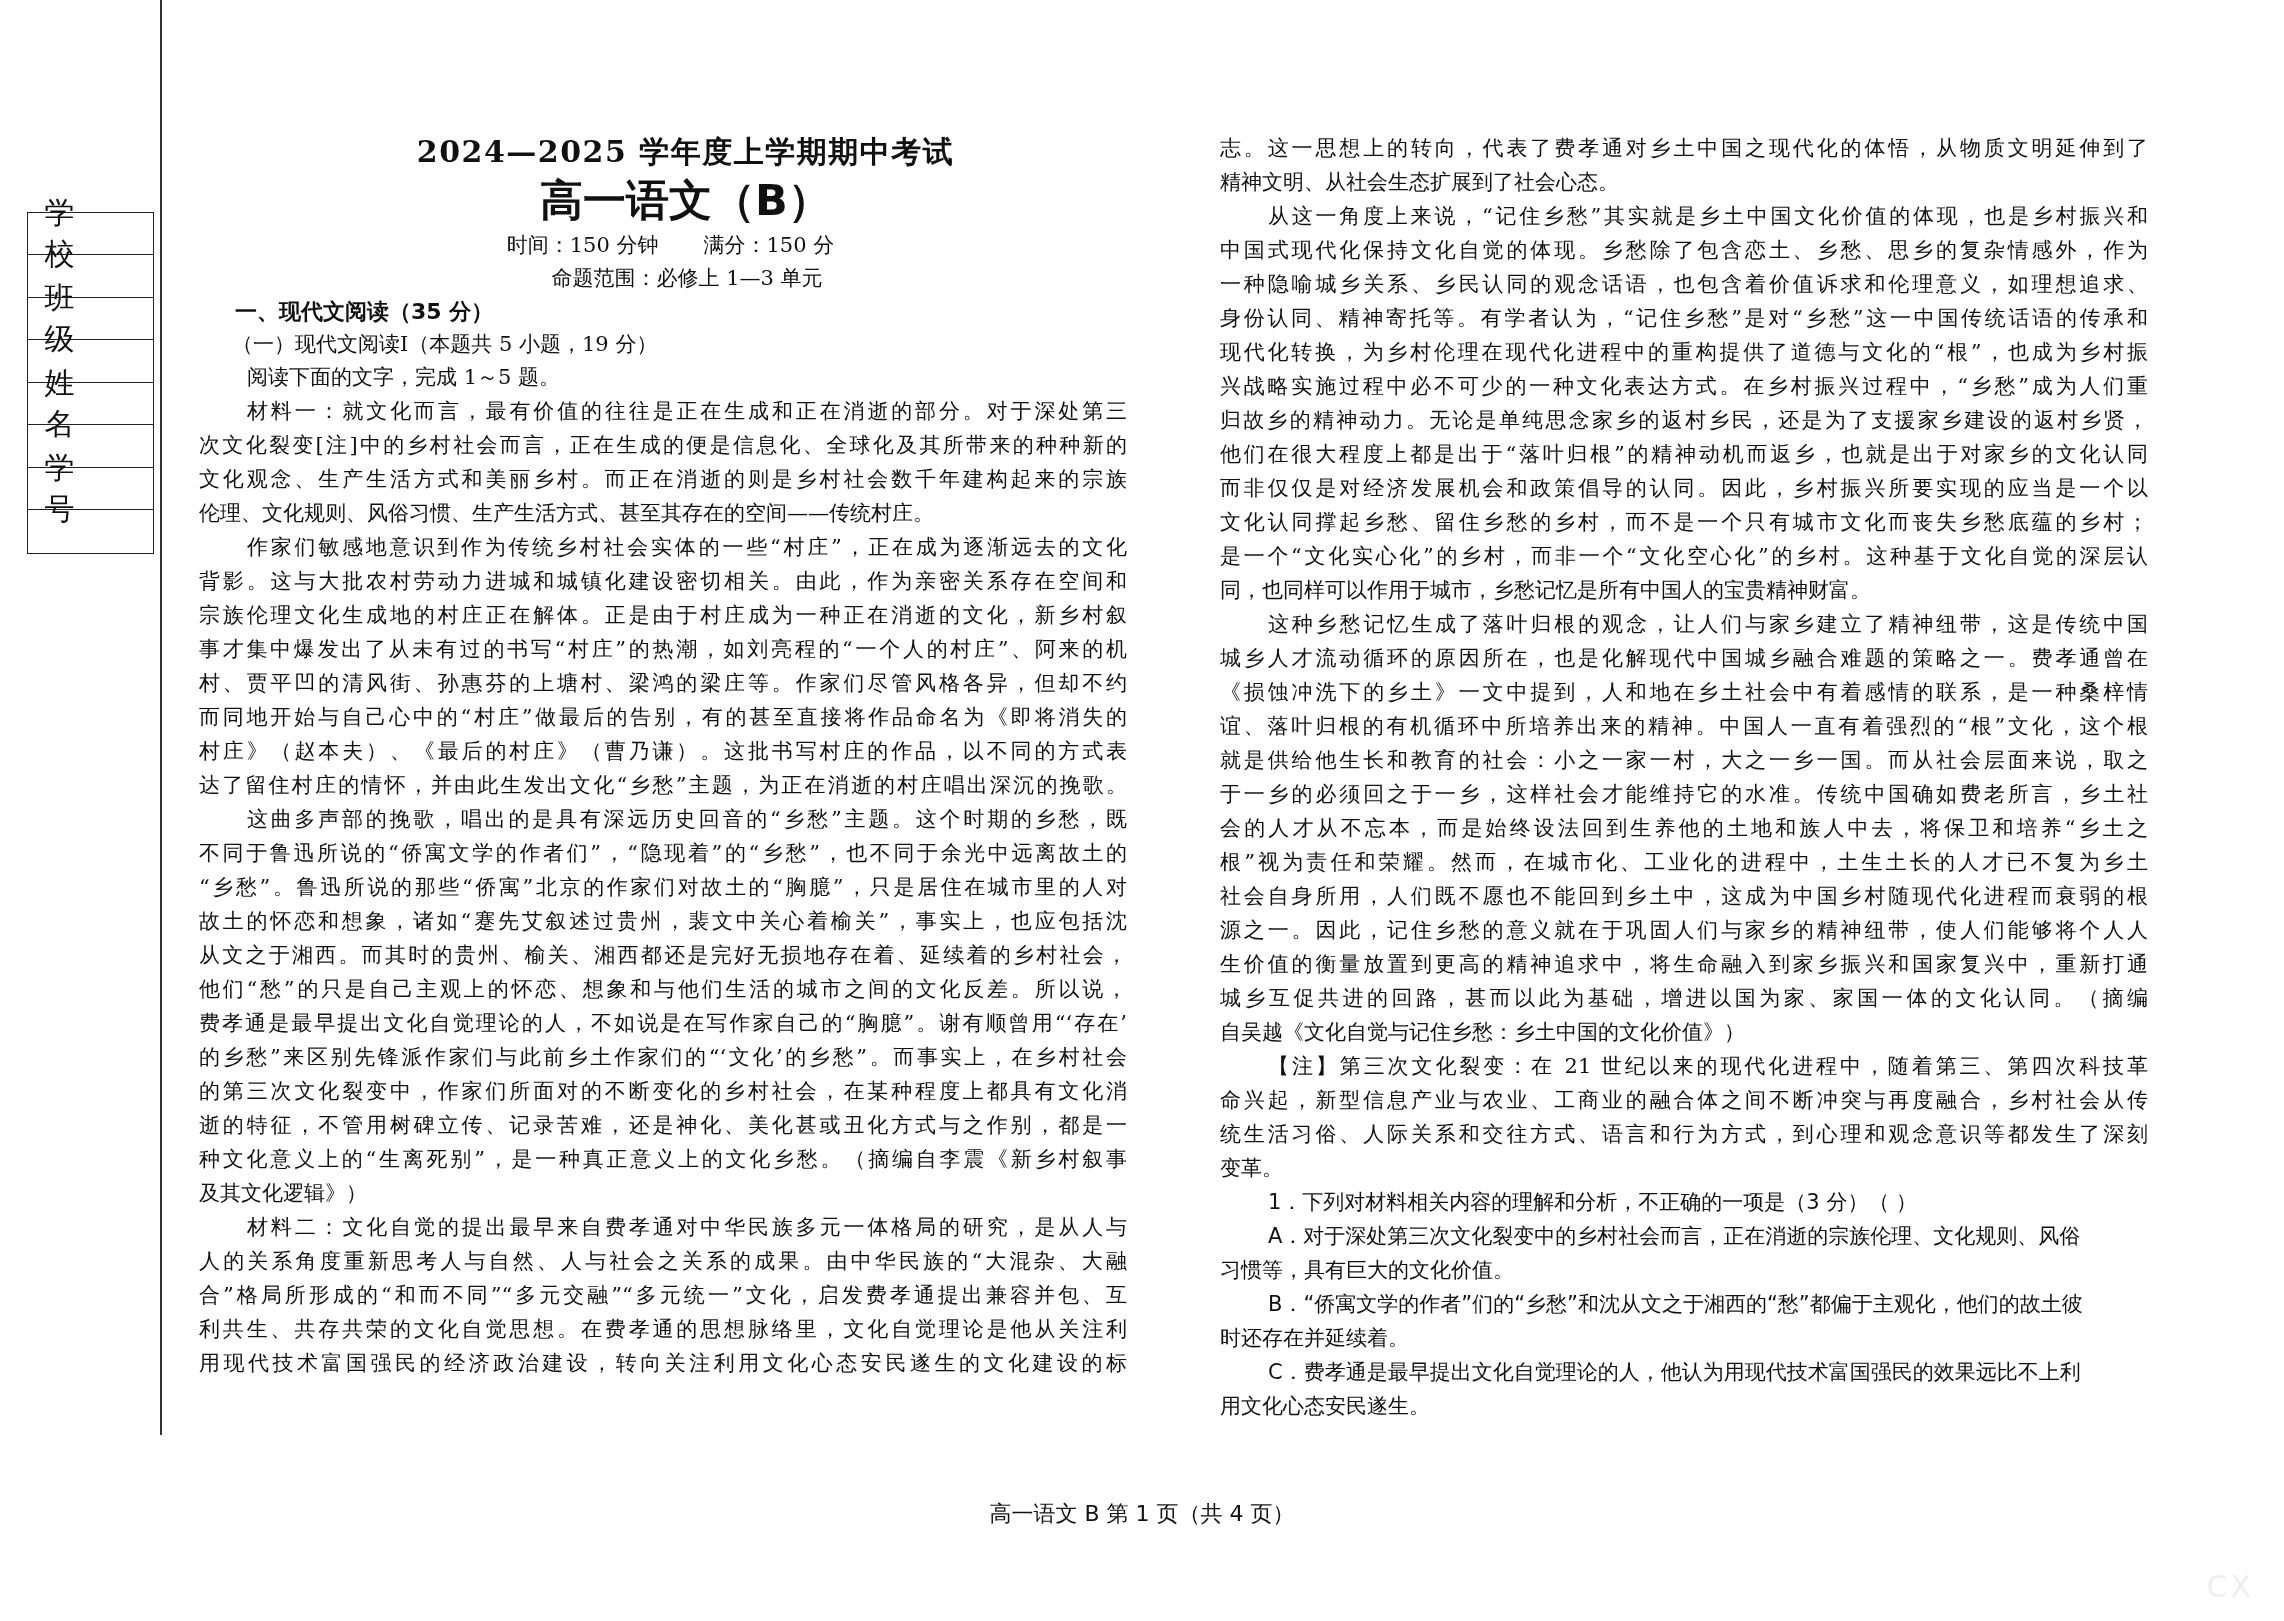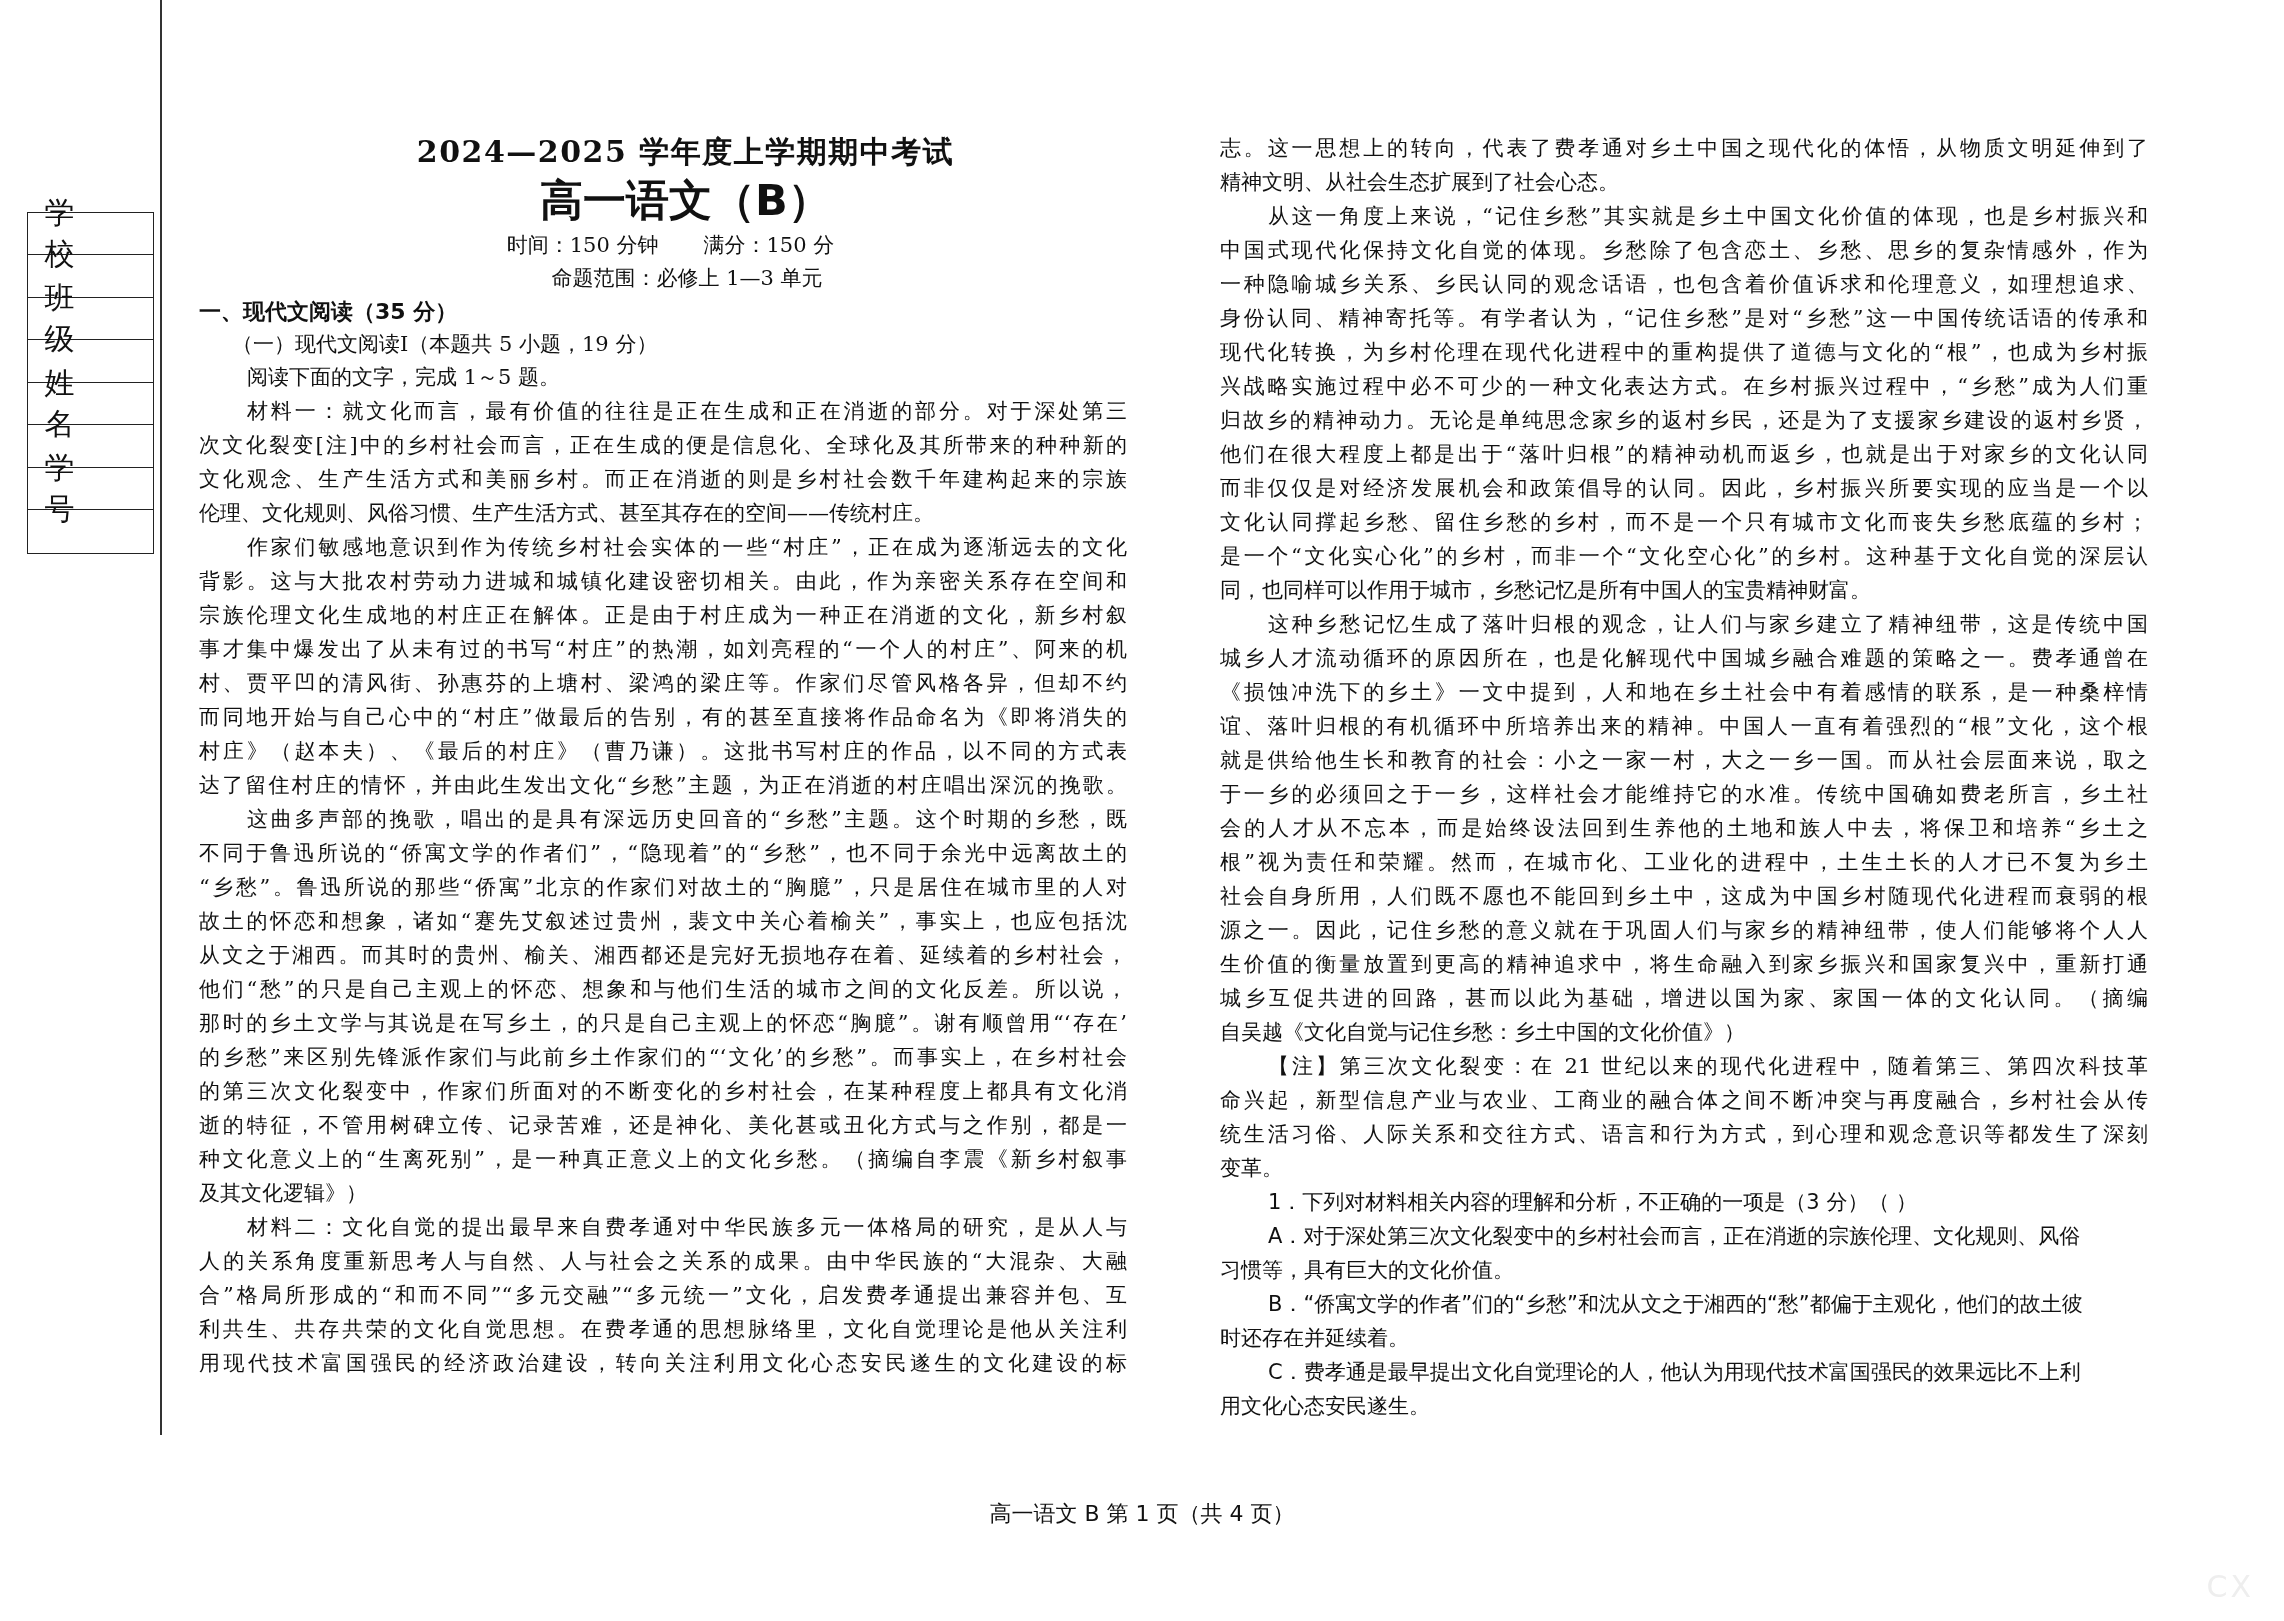--- a/index.html
+++ b/index.html
@@ -23,21 +23,21 @@
 
   .col { position: absolute; font-size: 21px; line-height: 34px; }
   .col-left { left: 199px; top: 131px; width: 928px; }
   .col-right { left: 1220px; top: 131px; width: 928px; }
 
   .exam-year { text-align: center; font-size: 30px; line-height: 42px; font-weight: bold; margin-left: 45px; letter-spacing: 1.5px; }
   .exam-title { text-align: center; font-size: 43px; line-height: 55px; font-weight: bold; margin-left: 45px; font-family: "DejaVu Sans", sans-serif; }
   .exam-meta { text-align: center; font-size: 21px; line-height: 34px; margin-left: 15px; }
   .exam-meta span + span { margin-left: 45px; }
   .scope { padding-left: 48px; font-size: 21px; line-height: 33px; text-align: center; }
-  .section-head { font-size: 22px; line-height: 33px; font-weight: bold; font-family: "DejaVu Sans", sans-serif; }
+  .section-head { font-size: 22px; line-height: 33px; font-weight: bold; font-family: "DejaVu Sans", sans-serif; margin-left: 36px; }
   .sub-head { padding-left: 33px; font-size: 21px; line-height: 33px; }
   .instr { padding-left: 48px; font-size: 21px; line-height: 33px; }
 
   .line { white-space: nowrap; text-align: justify; text-align-last: justify; display: block; }
   .line.last { text-align-last: left; }
   .line.indent { padding-left: 48px; }
   .q-line { white-space: nowrap; display: block; font-family: "DejaVu Sans", sans-serif; font-size: 21px; }
   .q-line.indent { padding-left: 48px; }
 
   .footer {
@@ -87,21 +87,21 @@
       <span class="line">村、贾平凹的清风街、孙惠芬的上塘村、梁鸿的梁庄等。作家们尽管风格各异，但却不约</span>
       <span class="line">而同地开始与自己心中的“村庄”做最后的告别，有的甚至直接将作品命名为《即将消失的</span>
       <span class="line">村庄》（赵本夫）、《最后的村庄》（曹乃谦）。这批书写村庄的作品，以不同的方式表</span>
       <span class="line">达了留住村庄的情怀，并由此生发出文化“乡愁”主题，为正在消逝的村庄唱出深沉的挽歌。</span>
       <span class="line indent">这曲多声部的挽歌，唱出的是具有深远历史回音的“乡愁”主题。这个时期的乡愁，既</span>
       <span class="line">不同于鲁迅所说的“侨寓文学的作者们”，“隐现着”的“乡愁”，也不同于余光中远离故土的</span>
       <span class="line">“乡愁”。鲁迅所说的那些“侨寓”北京的作家们对故土的“胸臆”，只是居住在城市里的人对</span>
       <span class="line">故土的怀恋和想象，诸如“蹇先艾叙述过贵州，裴文中关心着榆关”，事实上，也应包括沈</span>
       <span class="line">从文之于湘西。而其时的贵州、榆关、湘西都还是完好无损地存在着、延续着的乡村社会，</span>
       <span class="line">他们“愁”的只是自己主观上的怀恋、想象和与他们生活的城市之间的文化反差。所以说，</span>
-      <span class="line">那时的乡土文学与其说是在写乡土，的只是自己主观上的怀恋“胸臆”。谢有顺曾用“‘存在’</span>
+      <span class="line">费孝通是最早提出文化自觉理论的人，不如说是在写作家自己的“胸臆”。谢有顺曾用“‘存在’</span>
       <span class="line">的乡愁”来区别先锋派作家们与此前乡土作家们的“‘文化’的乡愁”。而事实上，在乡村社会</span>
       <span class="line">的第三次文化裂变中，作家们所面对的不断变化的乡村社会，在某种程度上都具有文化消</span>
       <span class="line">逝的特征，不管用树碑立传、记录苦难，还是神化、美化甚或丑化方式与之作别，都是一</span>
       <span class="line">种文化意义上的“生离死别”，是一种真正意义上的文化乡愁。（摘编自李震《新乡村叙事</span>
       <span class="line last">及其文化逻辑》）</span>
       <span class="line indent">材料二：文化自觉的提出最早来自费孝通对中华民族多元一体格局的研究，是从人与</span>
       <span class="line">人的关系角度重新思考人与自然、人与社会之关系的成果。由中华民族的“大混杂、大融</span>
       <span class="line">合”格局所形成的“和而不同”“多元交融”“多元统一”文化，启发费孝通提出兼容并包、互</span>
       <span class="line">利共生、共存共荣的文化自觉思想。在费孝通的思想脉络里，文化自觉理论是他从关注利</span>
       <span class="line">用现代技术富国强民的经济政治建设，转向关注利用文化心态安民遂生的文化建设的标</span>

